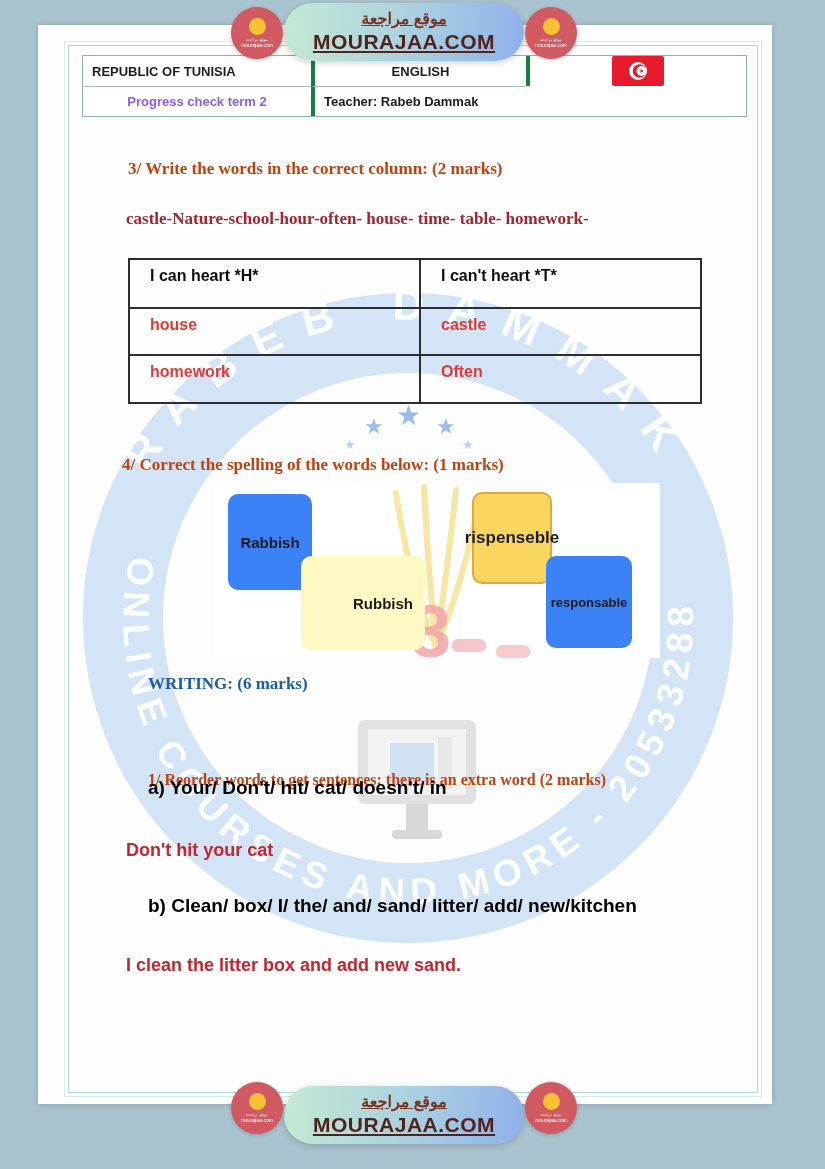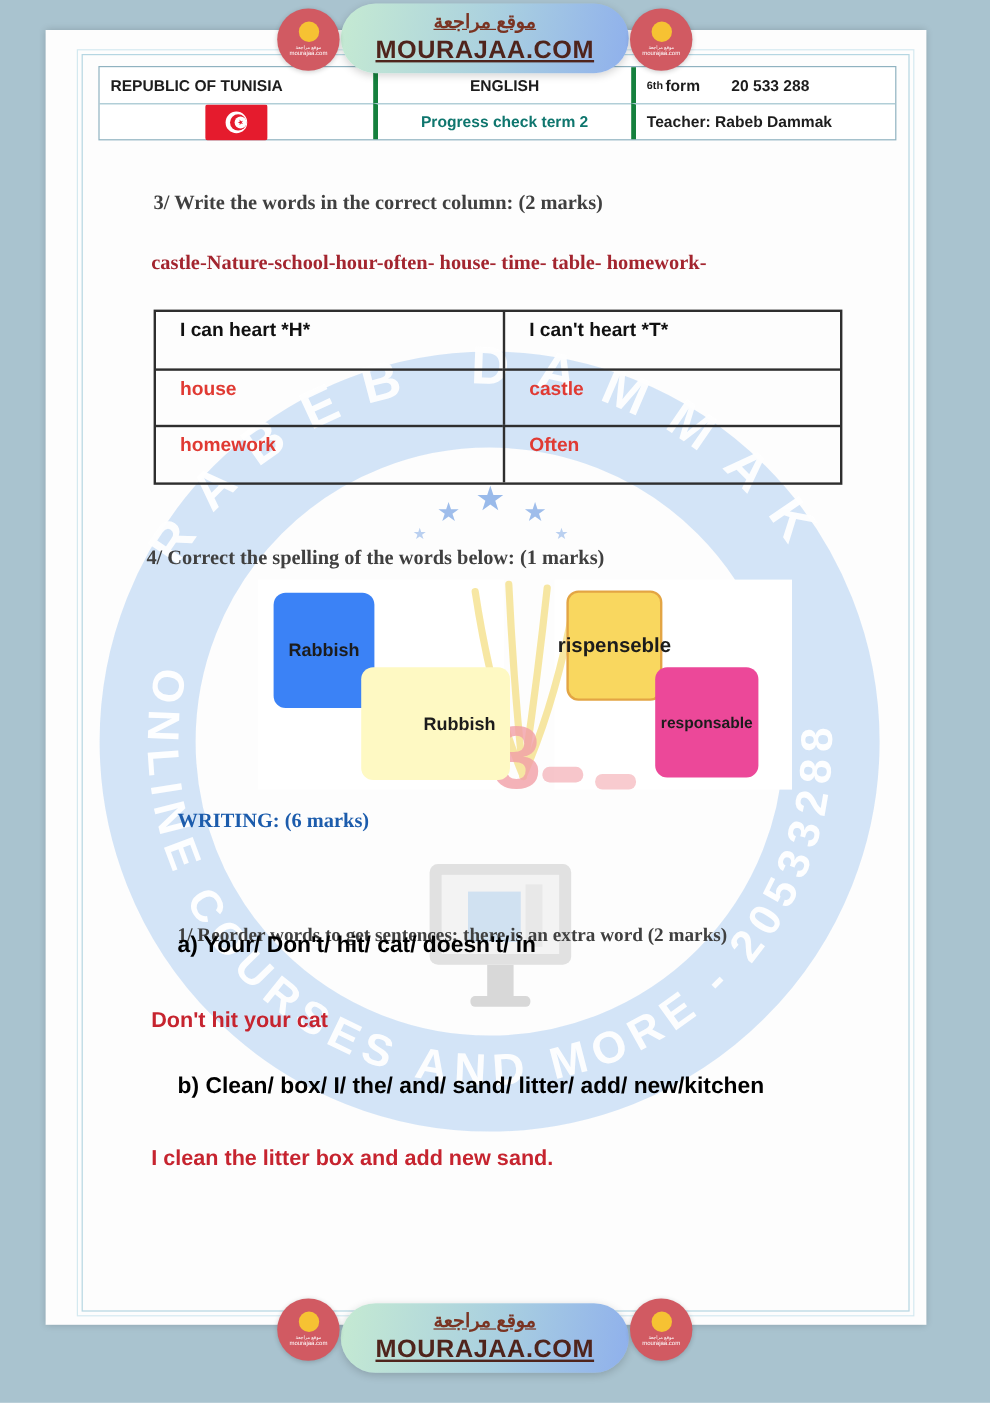--- a/index.html
+++ b/index.html
@@ -24,25 +24,25 @@
     display:grid;grid-template-columns:228px 215px 1fr;grid-template-rows:30px 30px;
     border:1px solid #8fb2c0;background:#fff;font-weight:bold;font-size:13px;color:#1d1d1d;
   }
   .hdr > div{border-left:4px solid #15803d;border-top:1px solid #9fc2ce;display:flex;align-items:center;}
   .hdr > div:nth-child(1), .hdr > div:nth-child(2), .hdr > div:nth-child(3){border-top:none;}
   .hdr > div:nth-child(3n+1){border-left:none;}
   .cell-pad{padding-left:9px;}
   .cell-center{justify-content:center;}
   .sup{font-size:9px;vertical-align:super;margin-right:2px;}
   .phone{margin-left:26px;}
-  .orange{color:#0f766e;}
+  .orange{color:#8b5cf6;}
   
   .t{position:absolute;z-index:2;white-space:nowrap;}
   .serif{font-family:"Liberation Serif", serif;font-weight:bold;}
-  .purple{color:#404040;text-align:center;}
+  .purple{color:#c2410c;text-align:center;}
   .brick{color:#a3252f;}
   .blue{color:#1c5cac;}
   .red{color:#c6242f;}
   .black{color:#000000;}
   
   .wtable{
     position:absolute;left:90px;top:233px;width:570px;z-index:2;
     border:2px solid #2e2e2e;background:transparent;
     display:grid;grid-template-columns:289px 1fr;grid-template-rows:47px 47px 48px;
   }
@@ -51,21 +51,21 @@
   .wtable > div:nth-child(-n+2){border-top:none;}
   .wtable > div:nth-child(2n+1){border-left:none;}
   .wt-head{color:#101010;}
   .wt-word{color:#e03a33;}
   
   .card{position:absolute;z-index:3;border-radius:10px;display:flex;align-items:center;justify-content:center;
     font-weight:bold;color:#1c1c1c;white-space:nowrap;}
   .card-pink{left:190px;top:469px;width:84px;height:96px;background:#3b82f6;font-size:15px;}
   .card-green1{left:263px;top:531px;width:84px;height:94px;background:#fef9c3;font-size:15px;padding-left:40px;}
   .card-yellow{left:434px;top:467px;width:76px;height:88px;background:#f9d75f;border:2px solid #e3a544;font-size:17px;}
-  .card-green2{left:508px;top:531px;width:86px;height:92px;background:#ec4899;font-size:13px;}
+  .card-green2{left:508px;top:531px;width:86px;height:92px;background:#3b82f6;font-size:13px;}
   
   .banner{position:absolute;left:284px;width:240px;height:58px;z-index:20;border-radius:29px;
     background:linear-gradient(100deg,#c5ead2 0%,#a9cfe0 55%,#8fb0ec 100%);
     display:flex;flex-direction:column;align-items:center;justify-content:center;
     box-shadow:0 2px 7px rgba(0,0,0,.18);}
   .banner .ar{font-size:16px;font-weight:bold;color:#7a3322;text-decoration:underline;line-height:1.15;}
   .banner .site{font-size:21px;font-weight:bold;color:#4f241c;text-decoration:underline;letter-spacing:.5px;line-height:1.2;}
   .badge{position:absolute;width:52px;height:52px;border-radius:50%;background:#d15a62;z-index:21;
     display:flex;flex-direction:column;align-items:center;justify-content:center;box-shadow:0 1px 4px rgba(0,0,0,.2);}
   .badge .dot{width:17px;height:17px;border-radius:50%;background:#f6c233;margin-bottom:3px;}
@@ -118,25 +118,20 @@
       <rect x="352" y="718" width="44" height="42" fill="#ccdff0"></rect>
       <rect x="400" y="712" width="14" height="52" fill="#e6e6e6"></rect>
       <rect x="368" y="779" width="22" height="27" fill="#d4d4d4"></rect>
       <rect x="354" y="805" width="50" height="9" rx="4" fill="#d4d4d4"></rect>
     </g>
   </svg>
 
   <div class="hdr">
     <div class="cell-pad">REPUBLIC OF TUNISIA</div>
     <div class="cell-center">ENGLISH</div>
-    <div class="cell-pad">
-      <span class="sup">6th</span>
-      <span>form</span>
-      <span class="phone">20 533 288</span>
-    </div>
     <div class="cell-center">
       <svg class="flagbox" viewBox="0 0 52 30">
         <rect width="52" height="30" rx="2" fill="#e51b2d"></rect>
         <circle cx="26" cy="15" r="9" fill="#ffffff"></circle>
         <circle cx="27.5" cy="15" r="6.8" fill="#e51b2d"></circle>
         <circle cx="29.5" cy="15" r="5" fill="#ffffff"></circle>
         <polygon points="27,15 31.5,13.6 28.7,17.4 28.7,12.6 31.5,16.4" fill="#e51b2d"></polygon>
       </svg>
     </div>
     <div class="cell-center orange">Progress check term 2</div>

